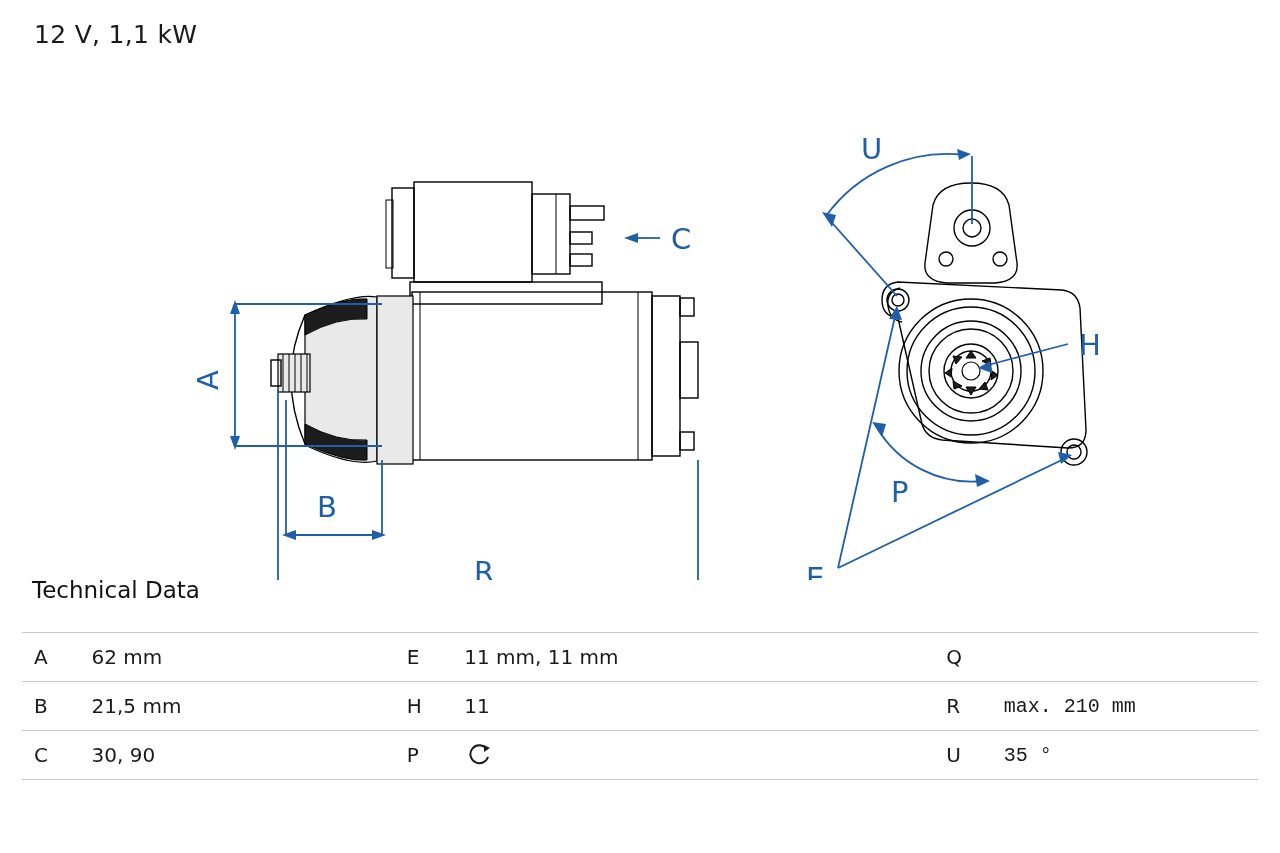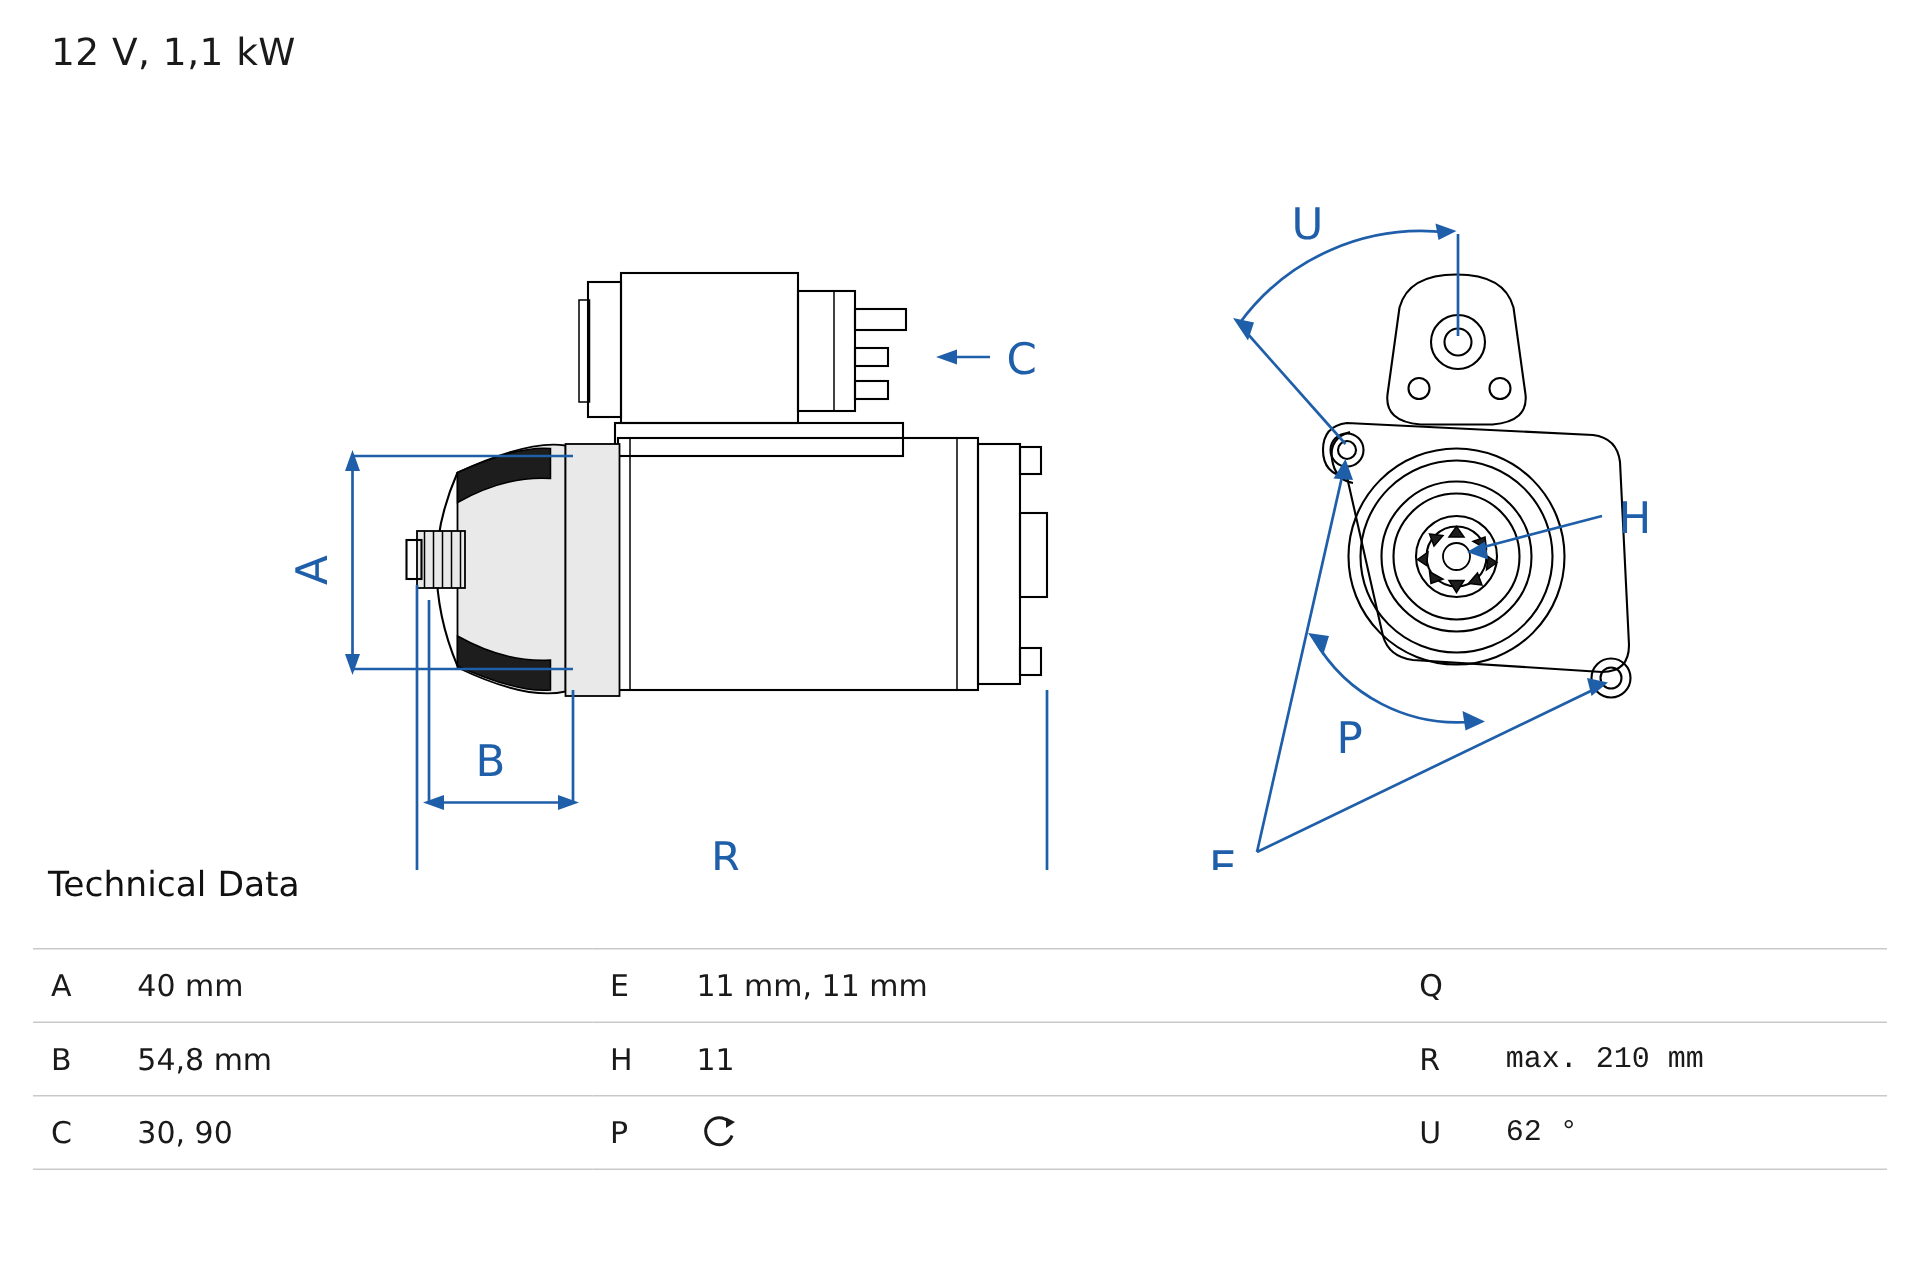--- a/index.html
+++ b/index.html
@@ -237,45 +237,45 @@
 
     </svg>
   </div>
 
   <div class="tech-title">Technical Data</div>
 
   <table class="tech">
     <tbody>
       <tr>
         <td class="key">A</td>
-        <td class="val-a">40 mm</td>
+        <td class="val-a">62 mm</td>
         <td class="key">E</td>
         <td class="val-b">11 mm, 11 mm</td>
         <td class="key">Q</td>
         <td class="val-c"></td>
       </tr>
       <tr>
         <td class="key">B</td>
-        <td class="val-a">54,8 mm</td>
+        <td class="val-a">21,5 mm</td>
         <td class="key">H</td>
         <td class="val-b">11</td>
         <td class="key">R</td>
         <td class="val-c">max. 210 mm</td>
       </tr>
       <tr>
         <td class="key">C</td>
         <td class="val-a">30, 90</td>
         <td class="key">P</td>
         <td class="val-b">
           <span class="sym-p">
             <svg width="34" height="26" viewBox="0 0 34 26">
               <path d="M22 6 A 9 9 0 1 0 24 15" fill="none" stroke="#1a1a1a" stroke-width="2"></path>
               <path d="M20 3 l 6 3 l -6 4 z" fill="#1a1a1a"></path>
             </svg>
           </span>
         </td>
         <td class="key">U</td>
-        <td class="val-c">62 °</td>
+        <td class="val-c">35 °</td>
       </tr>
     </tbody>
   </table>
 
 </div>
 
 </body></html>

